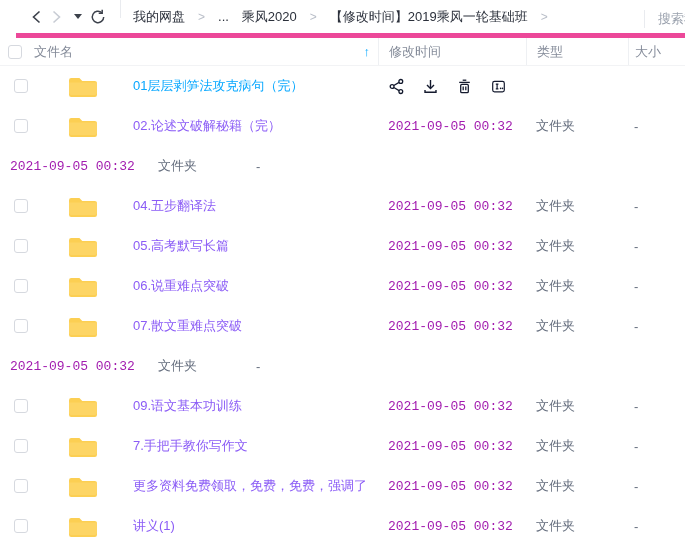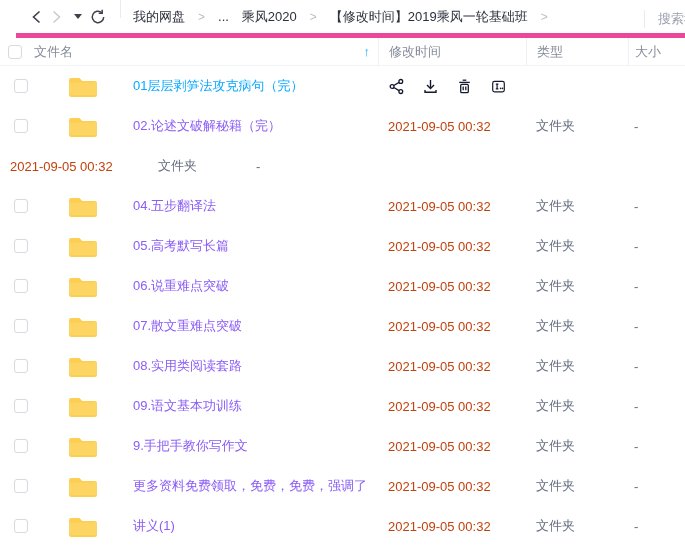--- a/index.html
+++ b/index.html
@@ -32,21 +32,21 @@
 
   .checkbox { flex:none; width:14px; height:14px; border:1px solid #d6d9df; border-radius:3px;
     background:#fff; margin-left:8px; cursor:pointer; }
 
   
   .row { height:40px; display:flex; align-items:center; background:#fff; }
   .cell-name { flex:1; display:flex; align-items:center; min-width:0;margin-left:6px; }
   .folder-ic { flex:none; margin-left:40px; display:flex; }
   .fname { margin-left:35px; color:#8b5cf6; white-space:nowrap; overflow:hidden; cursor:pointer; }
   .row.hover .fname { color:#06a7ff; }
-  .cell-date { width:148px; padding-left:10px; color:#c2410c; }
+  .cell-date { width:148px; padding-left:10px; color:#a21caf;font-family:Liberation Mono, monospace; }
   .cell-type { width:102px; padding-left:10px; color:#666f7f; }
   .cell-size { width:57px;  padding-left:6px;  color:#666f7f; }
   .actions { display:flex; align-items:center; gap:17px; }
   .act-btn { display:flex; cursor:pointer; }
 </style>
 </head>
 <body>
 
 <div>
 
@@ -238,30 +238,20 @@
         </svg>
       </span>
       <span class="fname">07.散文重难点突破</span>
     </div>
     <div class="cell-date">2021-09-05 00:32</div>
     <div class="cell-type">文件夹</div>
     <div class="cell-size">-</div>
   </div>
 
   <div class="row">
-    <div class="cell-name">
-      <span class="checkbox"></span>
-      <span class="folder-ic">
-        <svg width="30" height="21" viewBox="0 0 30 21">
-          <path d="M1 4.2 a2.2 2.2 0 0 1 2.2 -2.2 h8.2 l2.9 3 h12.5 a2.2 2.2 0 0 1 2.2 2.2 v11.6 a2.2 2.2 0 0 1 -2.2 2.2 H3.2 a2.2 2.2 0 0 1 -2.2 -2.2 z" fill="#fccf53"></path>
-          <path d="M1 6.5 h28 v10.3 a2.2 2.2 0 0 1 -2.2 2.2 H3.2 a2.2 2.2 0 0 1 -2.2 -2.2 z" fill="#fdd565"></path>
-        </svg>
-      </span>
-      <span class="fname">08.实用类阅读套路</span>
-    </div>
     <div class="cell-date">2021-09-05 00:32</div>
     <div class="cell-type">文件夹</div>
     <div class="cell-size">-</div>
   </div>
 
   <div class="row">
     <div class="cell-name">
       <span class="checkbox"></span>
       <span class="folder-ic">
         <svg width="30" height="21" viewBox="0 0 30 21">
@@ -278,21 +268,21 @@
 
   <div class="row">
     <div class="cell-name">
       <span class="checkbox"></span>
       <span class="folder-ic">
         <svg width="30" height="21" viewBox="0 0 30 21">
           <path d="M1 4.2 a2.2 2.2 0 0 1 2.2 -2.2 h8.2 l2.9 3 h12.5 a2.2 2.2 0 0 1 2.2 2.2 v11.6 a2.2 2.2 0 0 1 -2.2 2.2 H3.2 a2.2 2.2 0 0 1 -2.2 -2.2 z" fill="#fccf53"></path>
           <path d="M1 6.5 h28 v10.3 a2.2 2.2 0 0 1 -2.2 2.2 H3.2 a2.2 2.2 0 0 1 -2.2 -2.2 z" fill="#fdd565"></path>
         </svg>
       </span>
-      <span class="fname">9.手把手教你写作文</span>
+      <span class="fname">7.手把手教你写作文</span>
     </div>
     <div class="cell-date">2021-09-05 00:32</div>
     <div class="cell-type">文件夹</div>
     <div class="cell-size">-</div>
   </div>
 
   <div class="row">
     <div class="cell-name">
       <span class="checkbox"></span>
       <span class="folder-ic">

